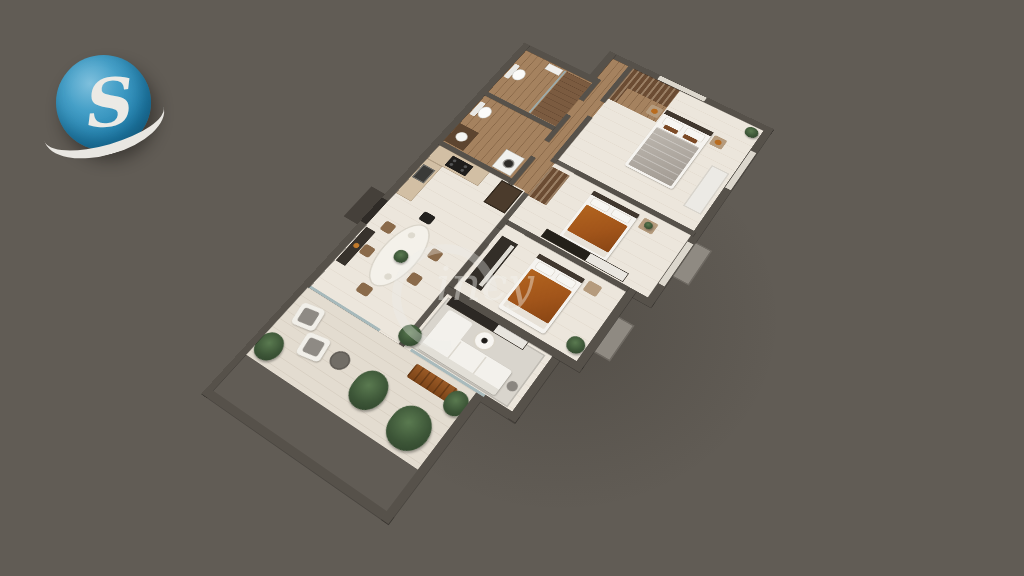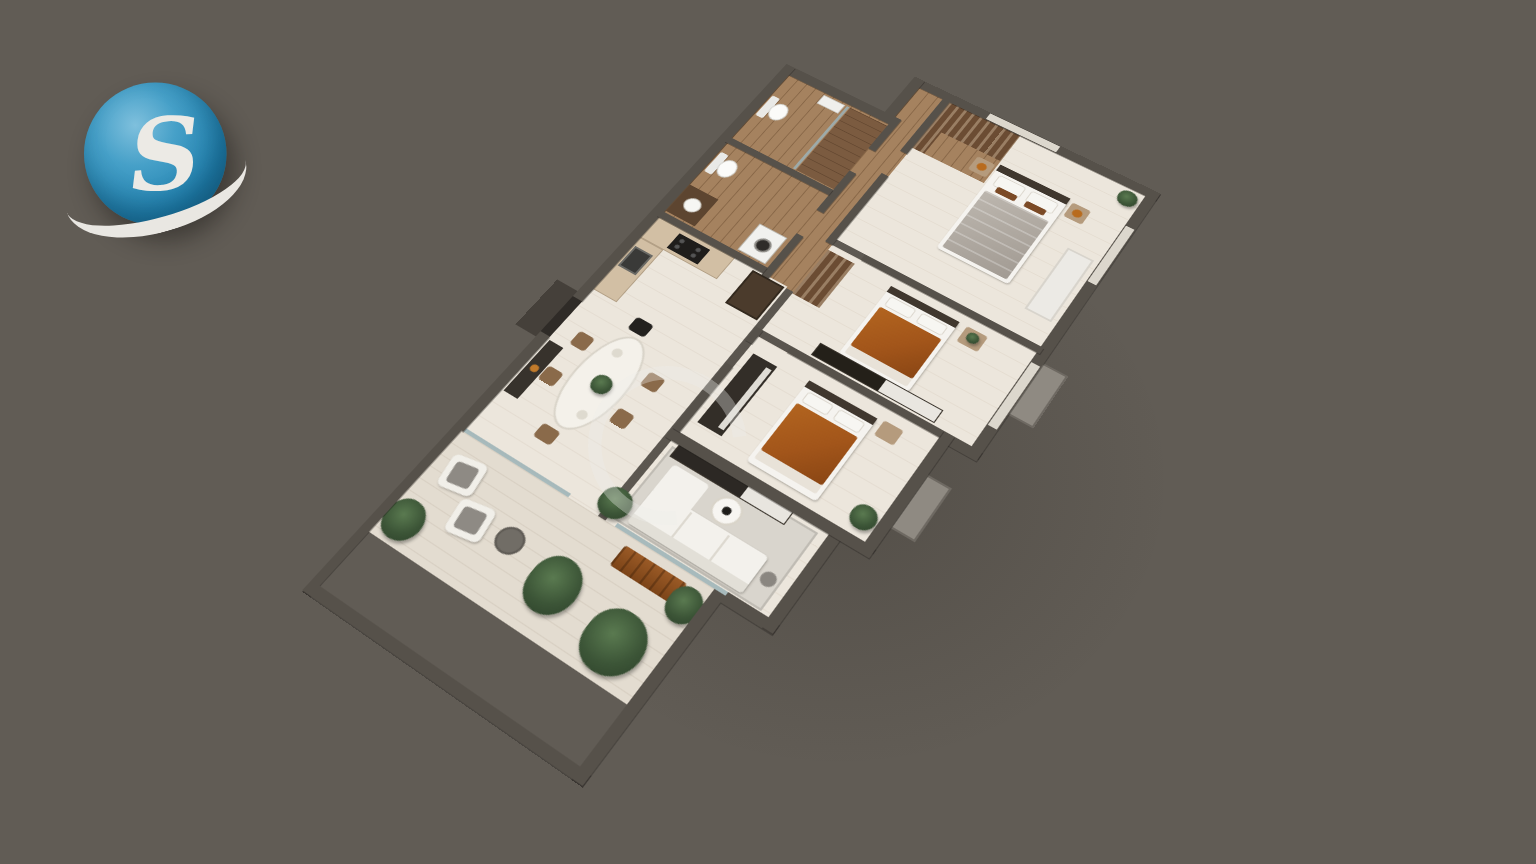--- a/index.html
+++ b/index.html
@@ -226,20 +226,21 @@
       <div class="wall" style="left:200px;top:225px;width:192px;height:8px;"></div>
       <div class="wall" style="left:160px;top:225px;width:8px;height:8px;"></div>
       <div class="wall" style="left:200px;top:352px;width:161px;height:8px;"></div>
       <div class="wall" style="left:161px;top:352px;width:8px;height:18px;"></div>
       <div class="wall" style="left:161px;top:400px;width:8px;height:83px;"></div>
     </div>
   </div>
 
   <div class="watermark">
     <div class="wm-circle"></div>
+    <span class="wm-script">incy</span>
   </div>
 
   <div class="logo">
     <div class="sphere">
       <span class="s-letter">S</span>
       <div class="swoosh"></div>
     </div>
   </div>
 
 </div>

